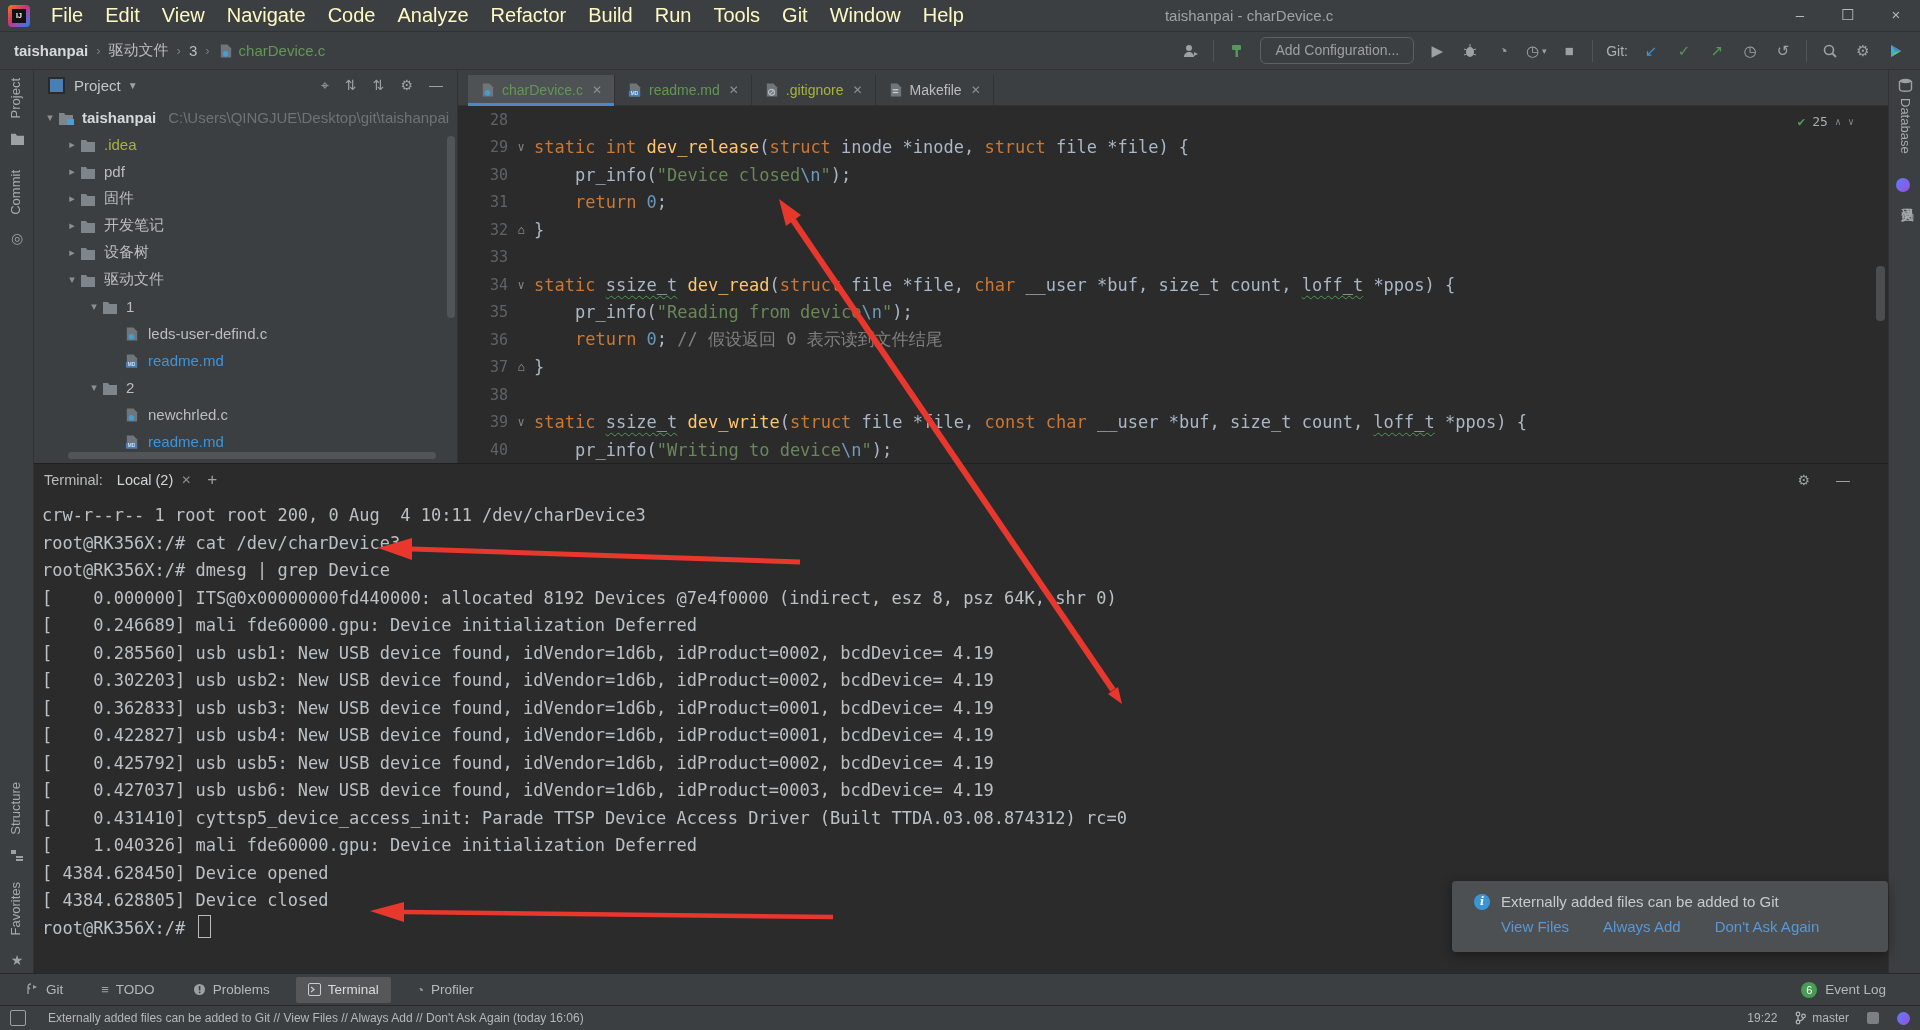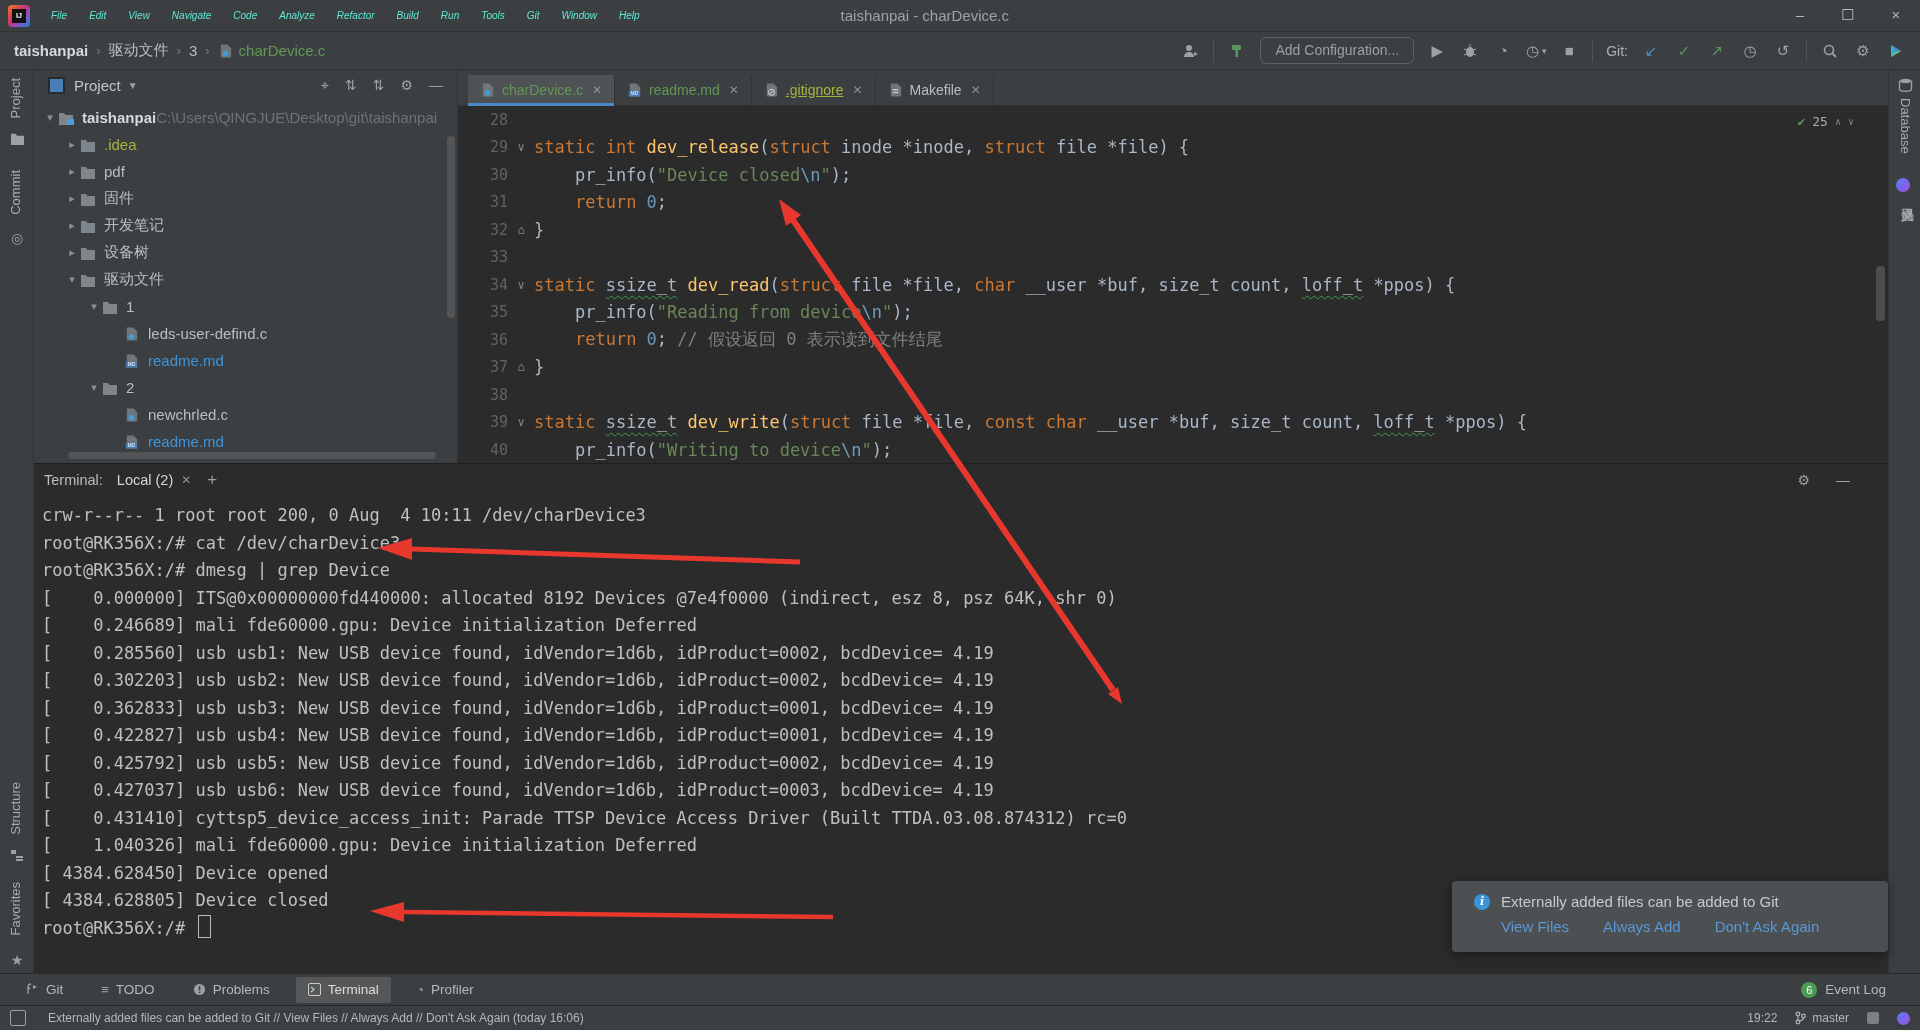--- a/index.html
+++ b/index.html
@@ -9,21 +9,21 @@
   .mono{font-family:"DejaVu Sans Mono","Liberation Mono",monospace;}
 
   
   .titlebar{position:absolute;left:0;top:0;width:1920px;height:32px;background:#3c3f41;
             display:flex;align-items:center;border-bottom:1px solid #2f3234;box-sizing:border-box;}
   .logo{width:22px;height:22px;margin:0 10px 0 8px;border-radius:4px;
         background:linear-gradient(135deg,#f97a12,#c9327c 45%,#7c59c8 70%,#1a84d8);
         display:flex;align-items:center;justify-content:center;}
   .logo i{width:14px;height:14px;background:#111;display:block;font-style:normal;color:#fff;
           font-size:7px;font-weight:bold;text-align:center;line-height:14px;}
-  .menu-item{padding:0 11px;font-size:10px;color:#5eead4;cursor:default;font-style:italic;}
+  .menu-item{padding:0 11px;font-size:20px;color:#fef9c3;cursor:default;}
   .win-title{margin-left:190px;font-size:15px;color:#9fa3a6;}
   .win-btns{margin-left:auto;display:flex;height:32px;}
   .win-btn{width:48px;text-align:center;line-height:30px;font-size:15px;color:#b6b9bb;}
 
   
   .toolbar{position:absolute;left:0;top:32px;width:1920px;height:38px;background:#3c3f41;
            display:flex;align-items:center;border-bottom:1px solid #323232;box-sizing:border-box;}
   .crumbs{display:flex;align-items:center;margin-left:14px;font-size:15px;}
   .crumb{color:#bbbdbf;}  .crumb.b{font-weight:bold;color:#d6d9db;}
   .crumb.file{color:#629755;}
@@ -55,34 +55,34 @@
   .proj-head{height:30px;display:flex;align-items:center;font-size:15px;color:#c3c6c8;padding-left:14px;}
   .proj-head .sq{width:13px;height:13px;background:#4a7fb5;border:2px solid #272b2d;margin-right:9px;}
   .proj-head .dd{margin-left:7px;font-size:10px;color:#9da1a4;}
   .proj-head-ics{margin-left:auto;display:flex;gap:16px;margin-right:14px;color:#9da1a4;font-size:14px;}
   .tree{padding-top:4px;}
   .trow{height:27px;display:flex;align-items:center;font-size:15px;color:#bbbdbf;white-space:nowrap;}
   .trow .arr{width:16px;text-align:center;color:#8c9093;font-size:11px;flex:none;}
   .trow .fic{width:18px;margin-right:6px;flex:none;display:flex;align-items:center;}
   .tname.olive{color:#a8b33e;} .tname.blue{color:#64a1d8;}
   .tname.b{font-weight:bold;color:#d6d9db;}
-  .tpath{color:#6f7376;margin-left:0;overflow:hidden;}
+  .tpath{color:#6f7376;margin-left:12px;overflow:hidden;}
   .vscroll{position:absolute;right:2px;top:66px;width:8px;height:182px;background:#5a5d5f;border-radius:4px;opacity:.75;}
   .hscroll{position:absolute;left:34px;bottom:4px;width:368px;height:7px;background:#5a5d5f;border-radius:4px;opacity:.75;}
 
   
   .editor{position:absolute;left:458px;top:0;width:1430px;height:393px;background:#2b2b2b;}
   .tabsrow{height:36px;background:#3c3f41;display:flex;align-items:flex-end;
            border-bottom:1px solid #323232;box-sizing:border-box;padding-left:10px;}
   .etab{height:30px;display:flex;align-items:center;padding:0 12px;font-size:14px;gap:7px;
         border-right:1px solid #323232;color:#bbbdbf;position:relative;}
   .etab.active{background:#4e5254;}
   .etab.active::after{content:"";position:absolute;left:0;right:0;bottom:-1px;height:3px;background:#4a88c7;}
   .etab .x{color:#8c9093;font-size:12px;margin-left:2px;}
-  .etab .lbl.added{color:#629755;} .etab .lbl.ignored{color:#a8b33e;text-decoration:underline;} .etab .lbl.normal{color:#bbbdbf;}
+  .etab .lbl.added{color:#629755;} .etab .lbl.ignored{color:#a8b33e;} .etab .lbl.normal{color:#bbbdbf;}
   .code{position:relative;height:357px;overflow:hidden;}
   .cline{height:27.5px;display:flex;align-items:center;}
   .lnum{width:50px;text-align:right;color:#606366;font-size:15px;flex:none;}
   .fold{width:26px;text-align:center;color:#7f8487;font-size:12px;flex:none;}
   .ltext{font-size:17px;white-space:pre;color:#a9b7c6;}
   .tk-kw{color:#cc7832;} .tk-fn{color:#ffc66d;} .tk-str{color:#6a8759;}
   .tk-esc{color:#6d9cbe;} .tk-num{color:#6897bb;} .tk-cmt{color:#808080;} .tk-pl{color:#a9b7c6;}
   .tk-typ{color:#a9b7c6;text-decoration:underline wavy #499c54 1px;text-underline-offset:4px;}
   .inspect{position:absolute;right:34px;top:8px;display:flex;align-items:center;gap:7px;
            font-size:13px;color:#a9adb0;}

